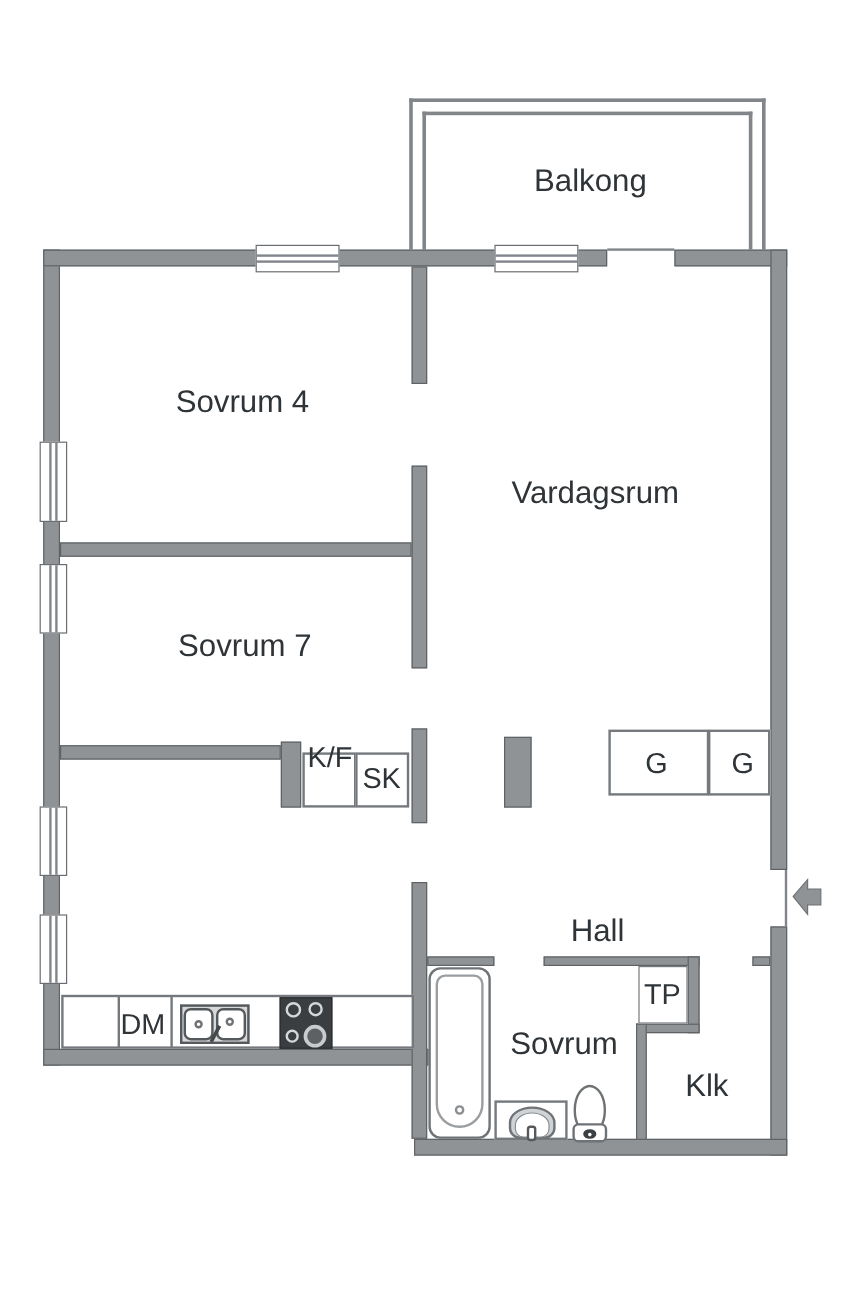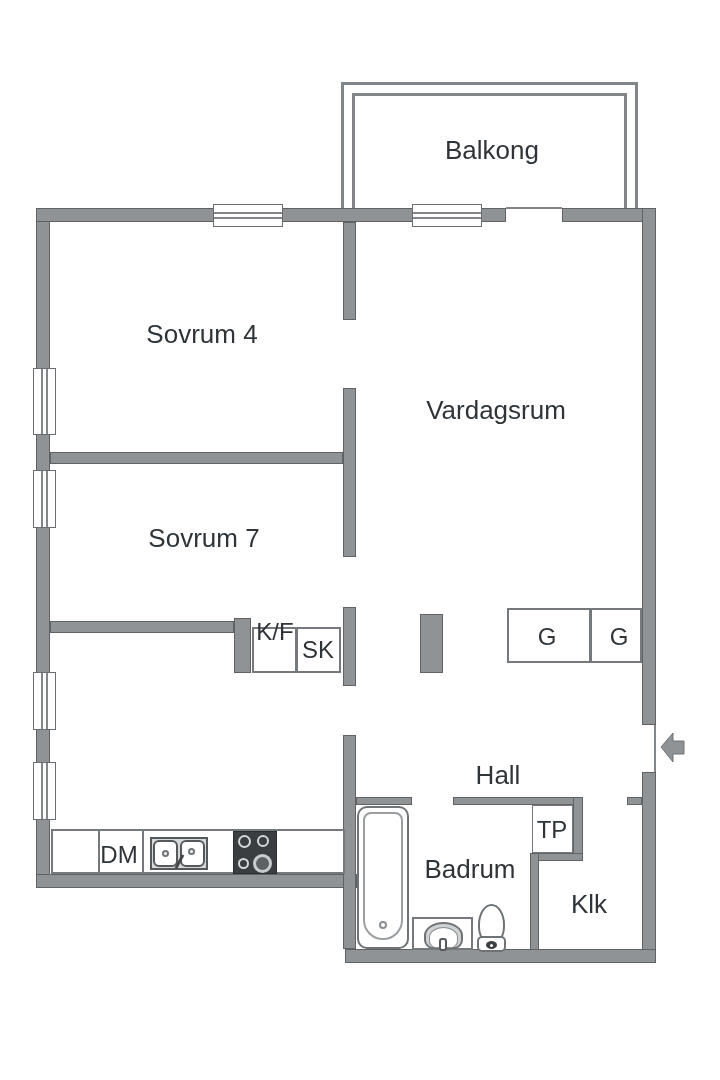--- a/index.html
+++ b/index.html
@@ -147,21 +147,21 @@
   <div class="fixture toilet-bowl" style="left:478px;top:904px;width:27px;height:41px;"></div>
   <div class="fixture toilet-tank" style="left:477px;top:936px;width:29px;height:16px;"></div>
   <div class="fixture toilet-button" style="left:486px;top:941px;width:11px;height:8px;"></div>
   <div class="fixture" style="left:490px;top:944px;width:3px;height:3px;background:#fff;border-radius:50%;"></div>
 
   <div class="label" style="left:492px;top:150px;">Balkong</div>
   <div class="label" style="left:202px;top:334px;">Sovrum 4</div>
   <div class="label" style="left:496px;top:410px;">Vardagsrum</div>
   <div class="label" style="left:204px;top:538px;">Sovrum 7</div>
   <div class="label" style="left:498px;top:775px;">Hall</div>
-  <div class="label" style="left:470px;top:869px;">Badrum</div>
+  <div class="label" style="left:470px;top:869px;">Sovrum</div>
   <div class="label" style="left:589px;top:904px;">Klk</div>
 
   <div class="label sm" style="left:275px;top:618px;margin-top:14px;">K/F</div>
   <div class="label sm" style="left:318px;top:650px;">SK</div>
   <div class="label sm" style="left:547px;top:637px;">G</div>
   <div class="label sm" style="left:619px;top:637px;">G</div>
   <div class="label sm" style="left:119px;top:855px;">DM</div>
   <div class="label sm" style="left:552px;top:830px;">TP</div>
 
 

